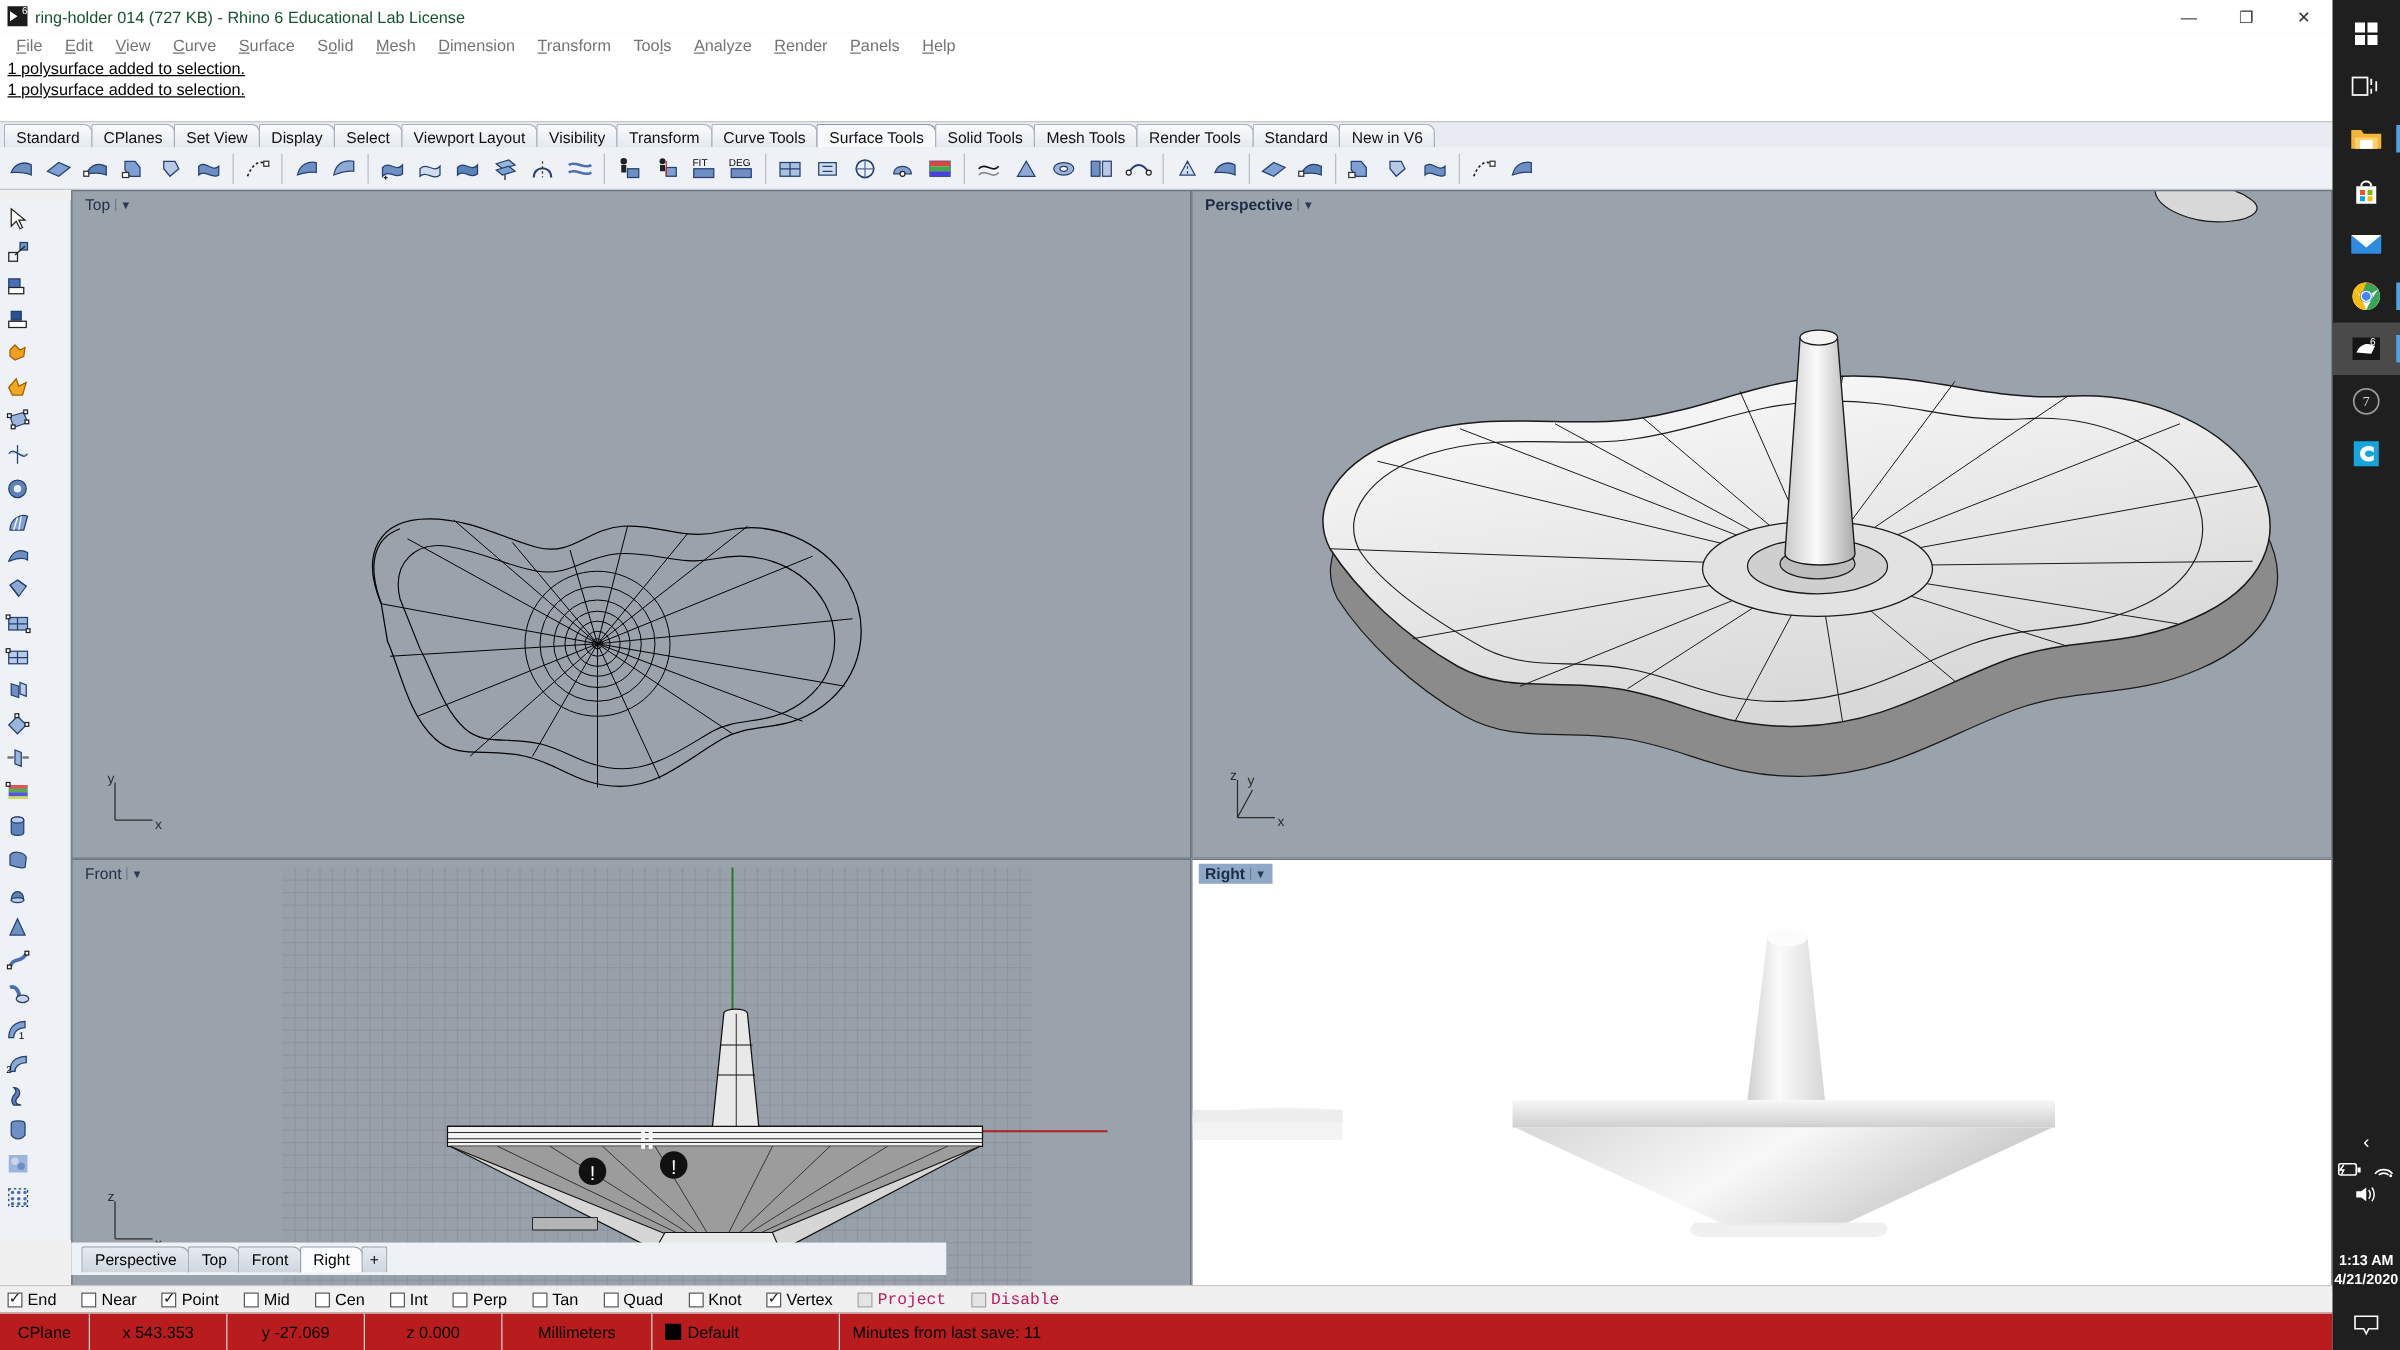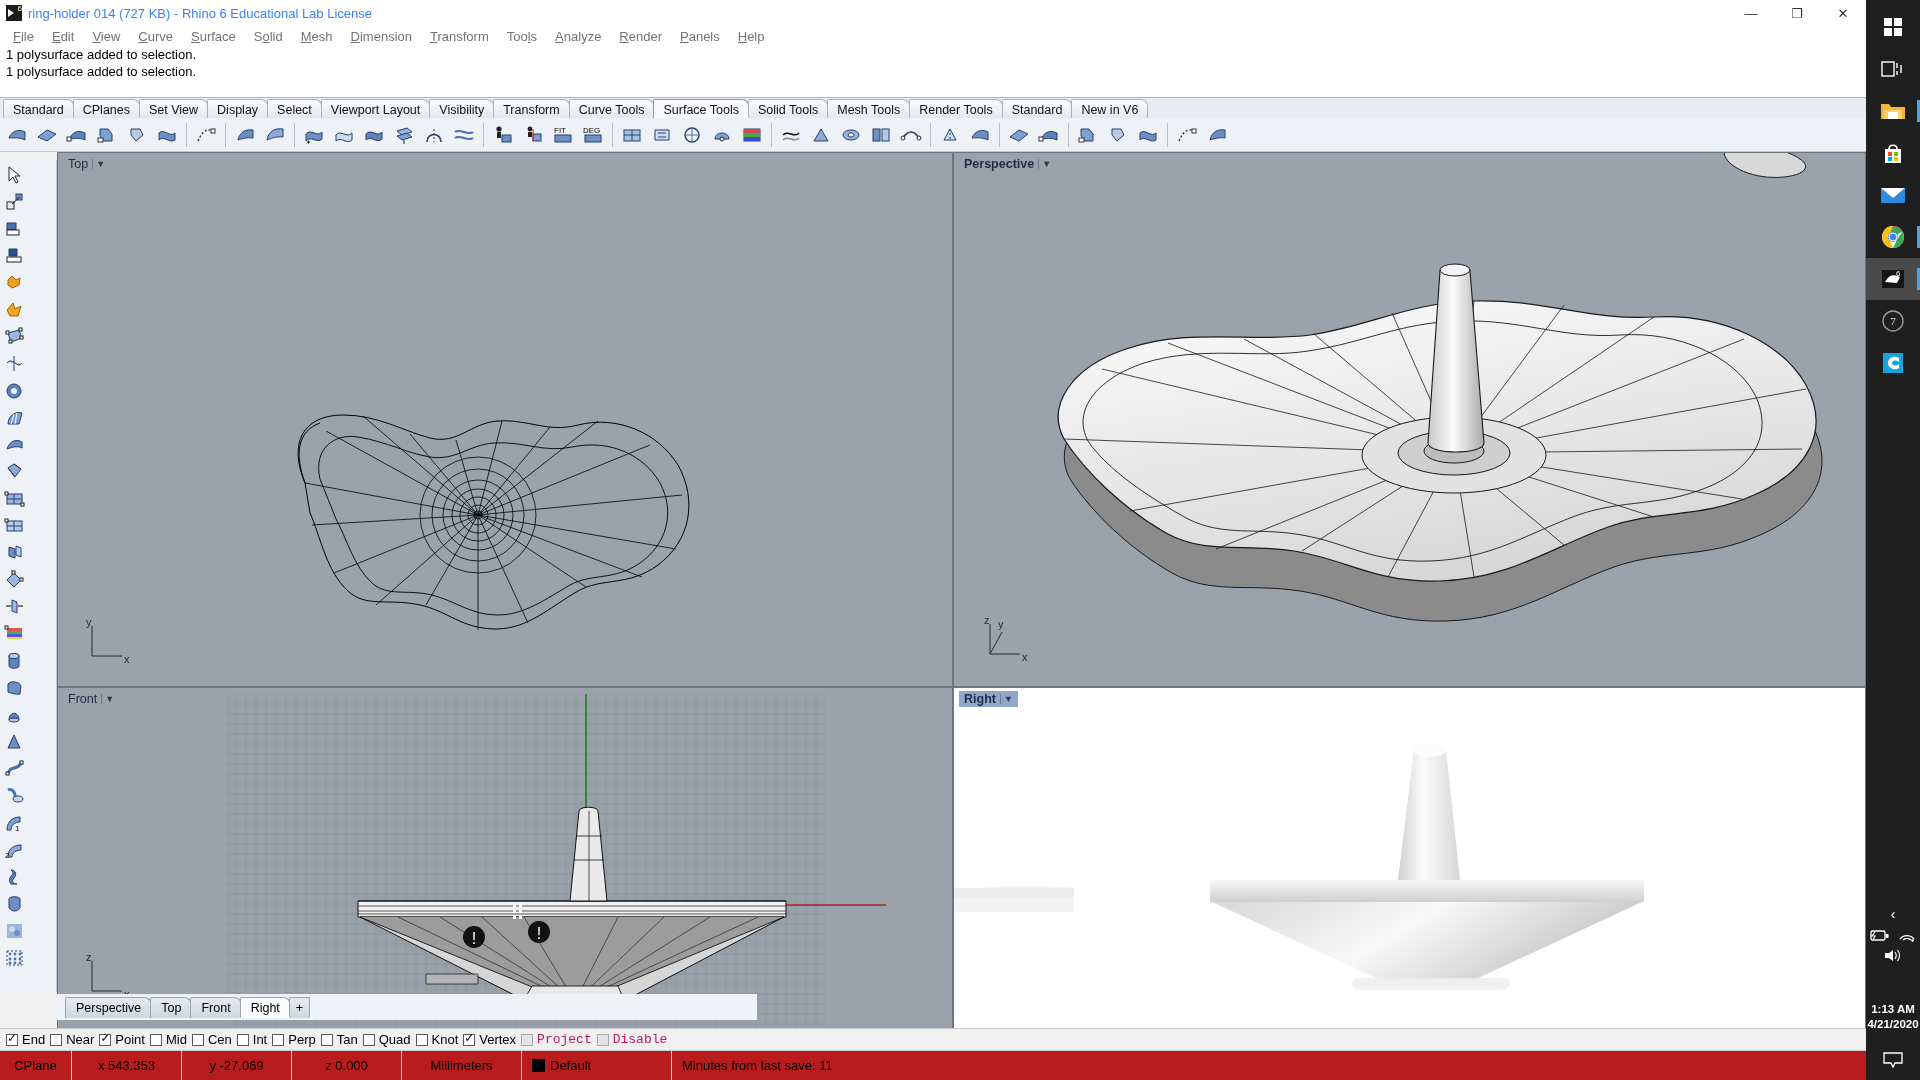--- a/index.html
+++ b/index.html
@@ -9,34 +9,34 @@
   #app { position:relative; width:1920px; height:1080px; }
 
   
   .titlebar { position:absolute; left:0; top:0; width:1866px; height:26px;
     background:#ffffff; display:flex; align-items:center; }
   .rhino-logo { width:16px; height:16px; margin:0 6px 0 6px; position:relative; flex:0 0 auto;}
   .rhino-logo .blk { position:absolute; inset:0; background:#1b1b1b; }
   .rhino-logo .six { position:absolute; right:0; top:-1px; font-size:8px; color:#fff; }
   .rhino-logo .tri { position:absolute; left:2px; top:4px; width:0;height:0;
      border-left:6px solid #fff; border-top:4px solid transparent; border-bottom:4px solid transparent;}
-  .title-text { font-size:13px; color:#3b82f6; }
+  .title-text { font-size:13px; color:#14532d; }
   .win-btns { position:absolute; right:0; top:0; display:flex; height:26px; }
   .win-btn { width:46px; height:26px; display:flex; align-items:center; justify-content:center;
     font-size:13px; color:#333; }
 
   
   .menubar { position:absolute; left:0; top:26px; width:1866px; height:20px;
     background:#ffffff; display:flex; align-items:center; padding-left:4px; }
   .menu-item { padding:2px 9px; font-size:13px; color:#737373; cursor:default; }
   .menu-item u { text-decoration:underline; }
 
   
   .cmdarea { position:absolute; left:0; top:46px; width:1866px; height:52px;
-    background:#ffffff; border-bottom:1px solid #b5b5b5; }
+    background:#ffffff; border-bottom:1px solid #b5b5b5;text-decoration:underline; }
   .cmd-hist { padding:1px 6px; font-size:13px; line-height:15px; color:#000; }
   .cmd-line { position:absolute; left:0; bottom:0; width:100%; height:18px;
     border-top:1px solid #d8d8d8; background:#fff; display:flex; align-items:center; padding-left:6px;}
   .cmd-label { font-weight:bold; font-size:13px; }
   .cmd-input { flex:1; margin-left:4px; border:none; outline:none; font-size:13px;
     font-family:"Liberation Sans", sans-serif; background:transparent; height:16px;}
 
   
   .tabstrip { position:absolute; left:0; top:98px; width:1866px; height:20px;
     background:#e8ecf2; display:flex; align-items:flex-end; padding-left:3px; }
@@ -82,21 +82,21 @@
   .vptab { height:21px; padding:0 10px; font-size:12.5px; display:flex; align-items:center;
     background:linear-gradient(#e6eaf0,#cfd6df); border:1px solid #9aa3b0;
     border-bottom:none; border-radius:2px 8px 0 0; margin-right:-2px; }
   .vptab.active { background:#fbfcfd; }
   .vptab.plus { padding:0 6px; border-radius:2px; }
 
   
   .osnapbar { position:absolute; left:0; bottom:30px; width:1866px; height:22px;
     background:#f0f0f0; border-top:1px solid #c9c9c9; display:flex; align-items:center;
     padding-left:6px; }
-  .osnap { display:flex; align-items:center; margin-right:5px; font-size:13px;justify-content:space-between; }
+  .osnap { display:flex; align-items:center; margin-right:20px; font-size:13px;justify-content:space-between; }
   .cbx { width:12px; height:12px; border:1px solid #5a5a5a; background:#fff;
     margin-right:4px; position:relative; flex:0 0 auto; }
   .cbx.chk::after { content:"✓"; position:absolute; left:0px; top:-4px; font-size:12px; color:#111; }
   .osnap.dim .cbx { background:#e4e4e4; border-color:#a9a9a9; }
   .osnap.dim span { color:#be185d;font-family:Liberation Mono, monospace; }
 
   
   .statusbar { position:absolute; left:0; bottom:0; width:1866px; height:30px;
     background:#b91c1c; border-top:1px solid #c9c9c9; display:flex; align-items:center;
     font-size:13px; }

